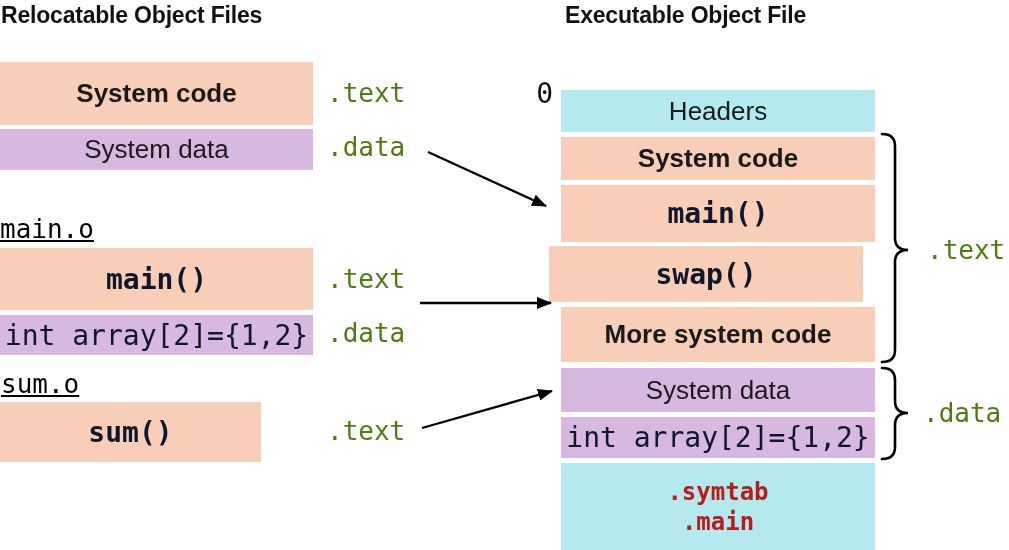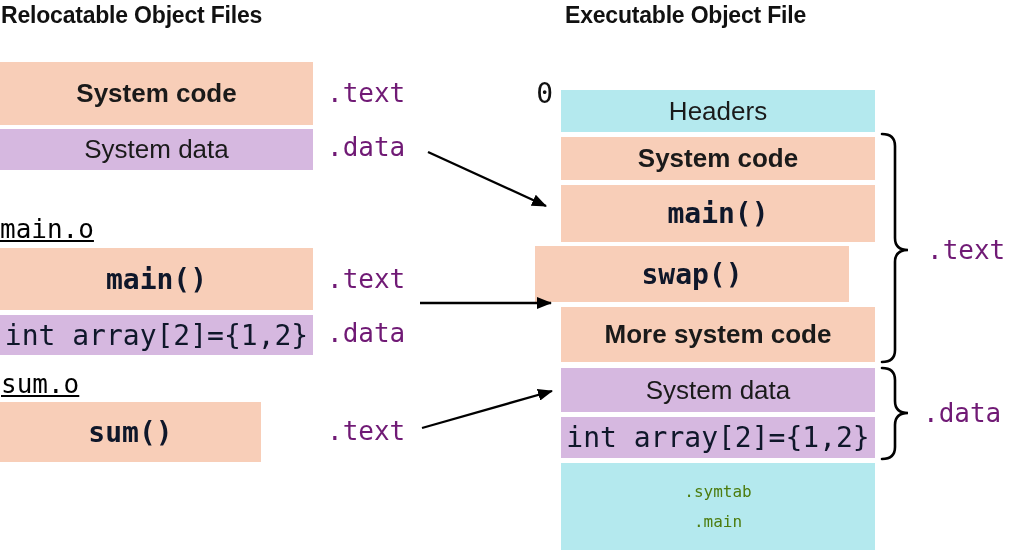--- a/index.html
+++ b/index.html
@@ -20,24 +20,24 @@
   }
   .box{
     position:absolute;display:flex;align-items:center;justify-content:center;
     color:var(--text);white-space:nowrap;
   }
   .code{background:var(--code-box);font-weight:bold;}
   .data{background:var(--data-box);}
   .meta{background:var(--meta-box);}
   .sans{font-family:"Liberation Sans",sans-serif;font-size:26px;}
   .mono-box{font-family:"DejaVu Sans Mono",monospace;font-size:28px;color:#0f172a;}
-  .mono-sm{font-family:"DejaVu Sans Mono",monospace;font-size:16px;color:#4d7c0f;}
+  .mono-sm{font-family:"DejaVu Sans Mono",monospace;font-size:24px;color:#b91c1c;font-weight:bold;}
   .seclabel{
     position:absolute;height:30px;display:flex;align-items:center;
-    font-family:"DejaVu Sans Mono",monospace;font-size:26px;color:#701a75;white-space:nowrap;
+    font-family:"DejaVu Sans Mono",monospace;font-size:26px;color:#4d7c0f;white-space:nowrap;
   }
   .filelabel{
     position:absolute;font-family:"DejaVu Sans Mono",monospace;font-size:26px;
     color:#000;line-height:30px;white-space:nowrap;text-decoration:underline;
   }
   .addr{
     position:absolute;width:30px;display:flex;align-items:center;justify-content:flex-end;
     height:30px;font-family:"DejaVu Sans Mono",monospace;font-size:28px;color:#111;
   }
   .stack2{flex-direction:column;line-height:30px;}
@@ -81,21 +81,21 @@
 
   <div class="box meta sans" style="left:561px;top:90px;width:314px;height:42px">
     <span>Headers</span>
   </div>
   <div class="box code sans" style="left:561px;top:137px;width:314px;height:43px">
     <span>System code</span>
   </div>
   <div class="box code mono-box" style="left:561px;top:185px;width:314px;height:57px">
     <span>main()</span>
   </div>
-  <div class="box code mono-box" style="left:535px;top:246px;width:314px;height:56px">
+  <div class="box code mono-box" style="left:549px;top:246px;width:314px;height:56px">
     <span>swap()</span>
   </div>
   <div class="box code sans" style="left:561px;top:307px;width:314px;height:55px">
     <span>More system code</span>
   </div>
   <div class="box data sans" style="left:561px;top:368px;width:314px;height:44px">
     <span>System data</span>
   </div>
   <div class="box data mono-box" style="left:561px;top:417px;width:314px;height:41px">
     <span>int array[2]={1,2}</span>

